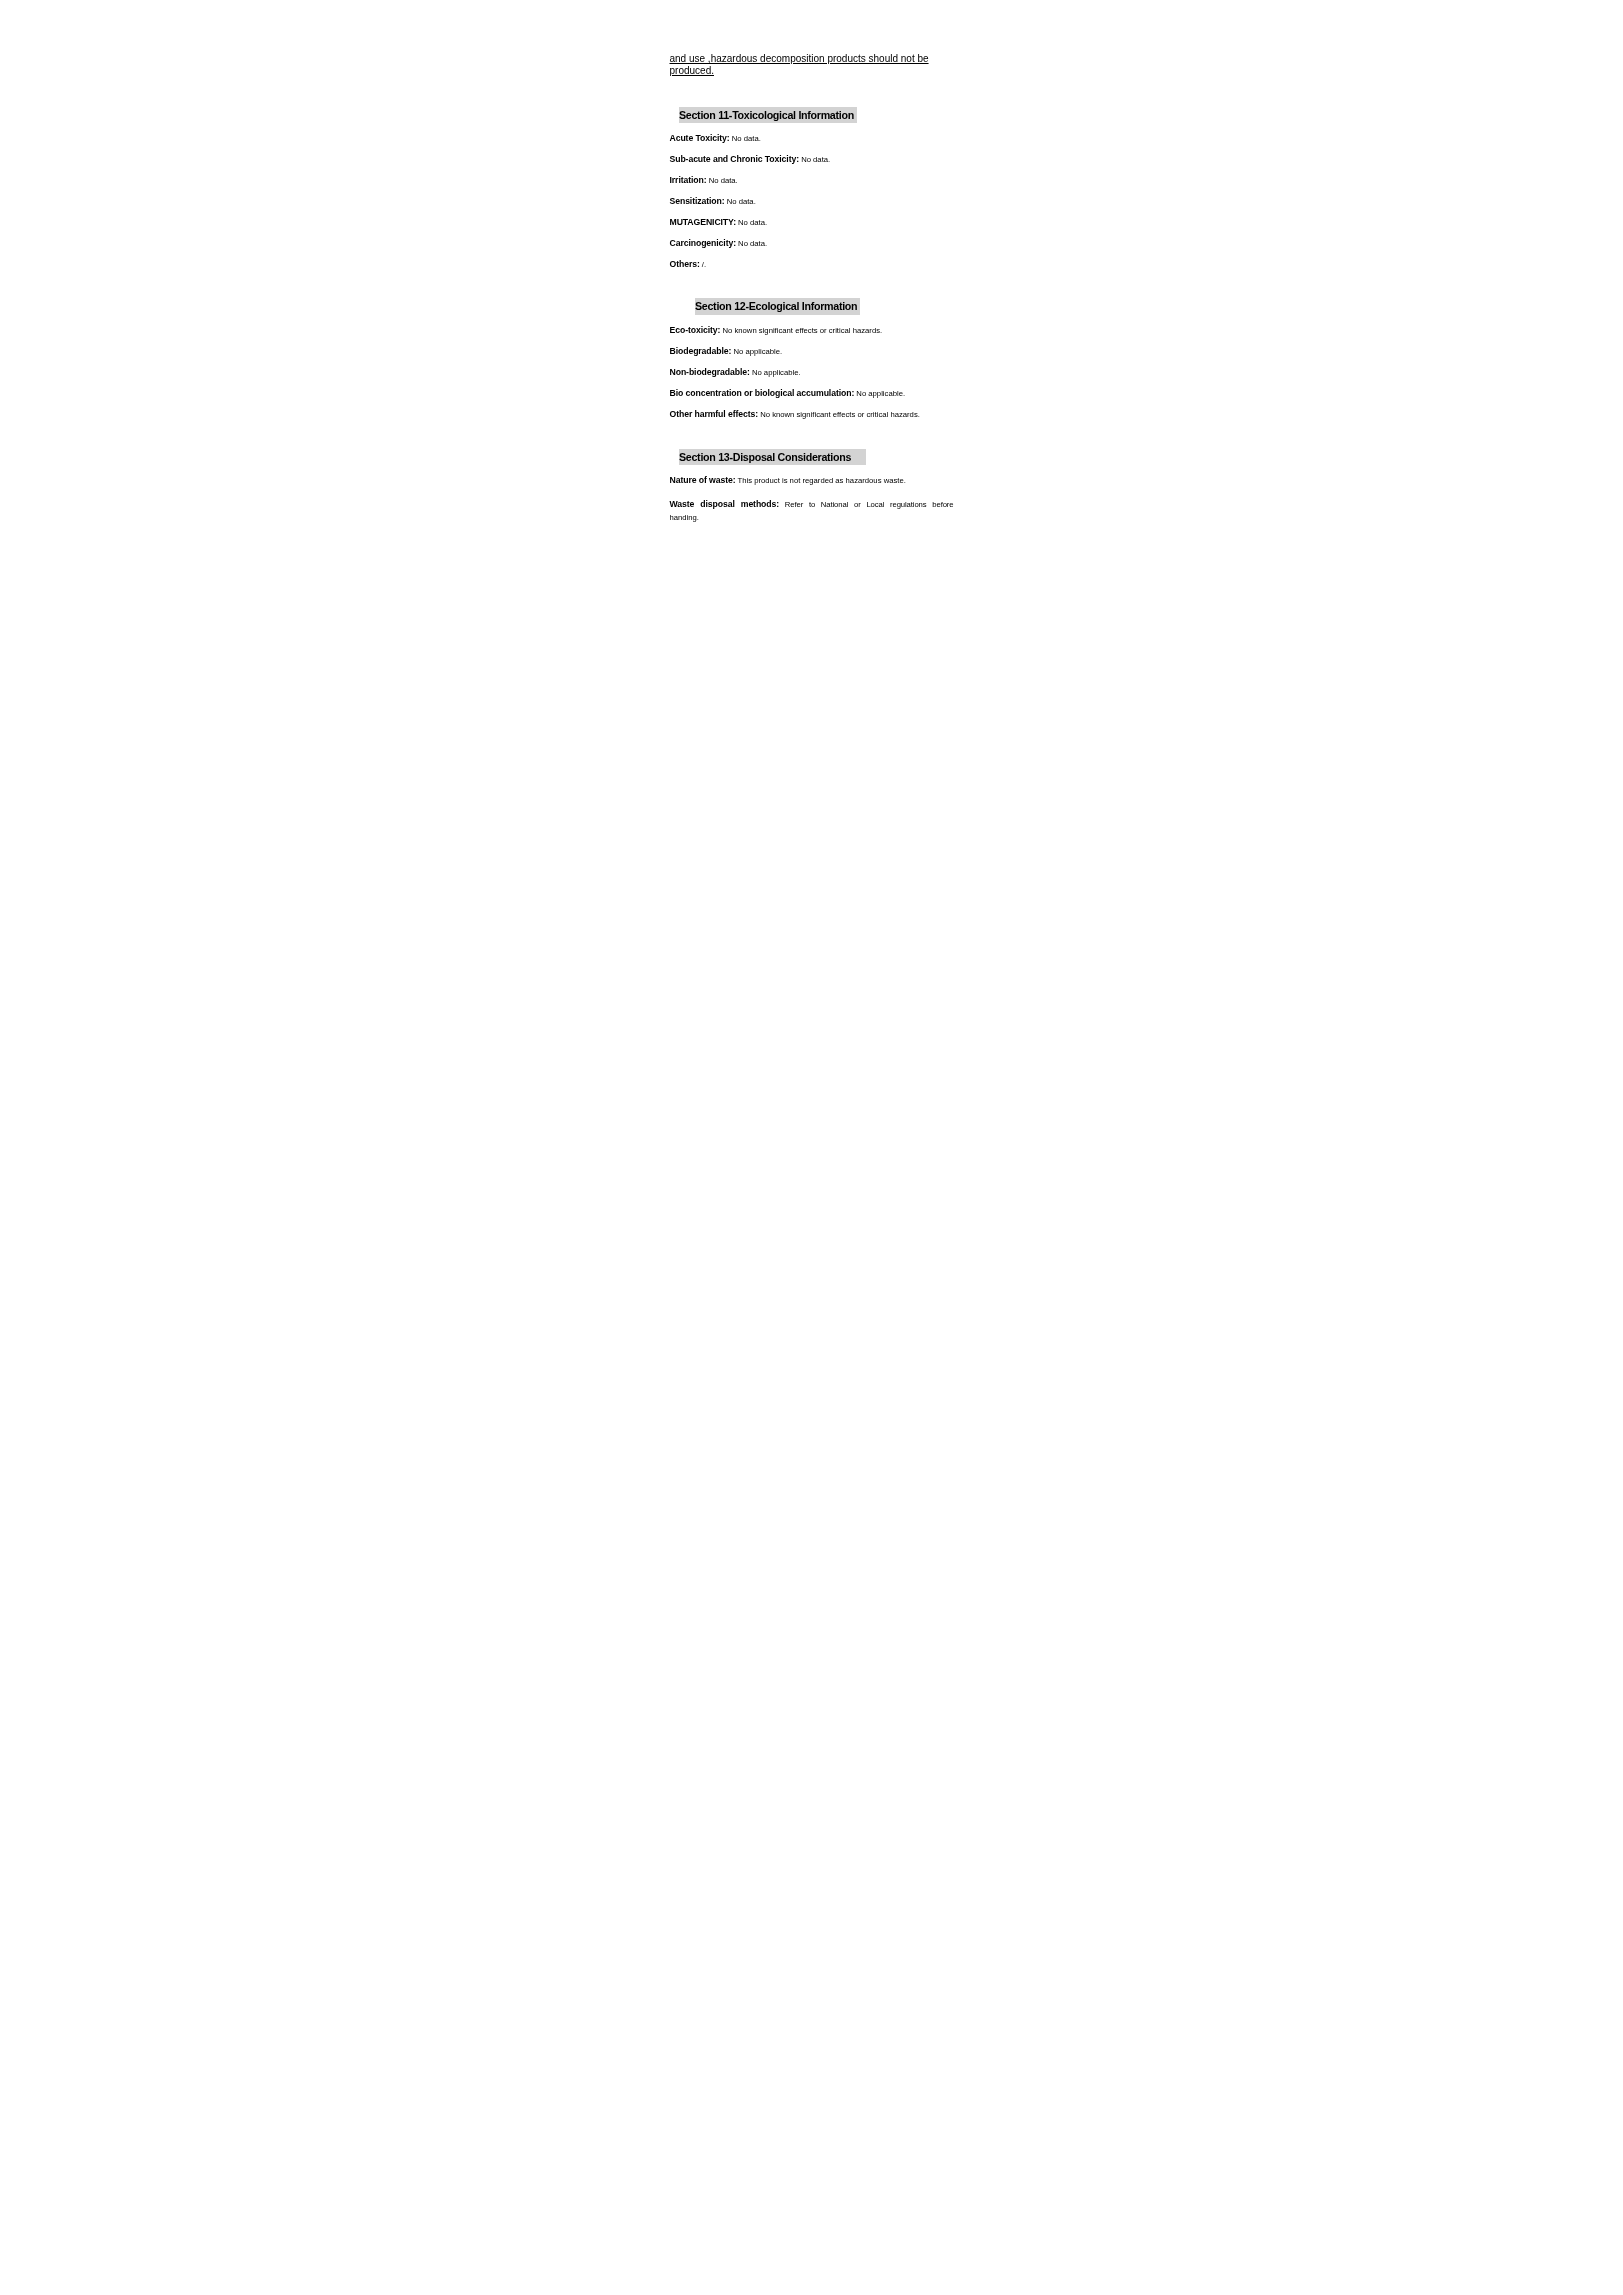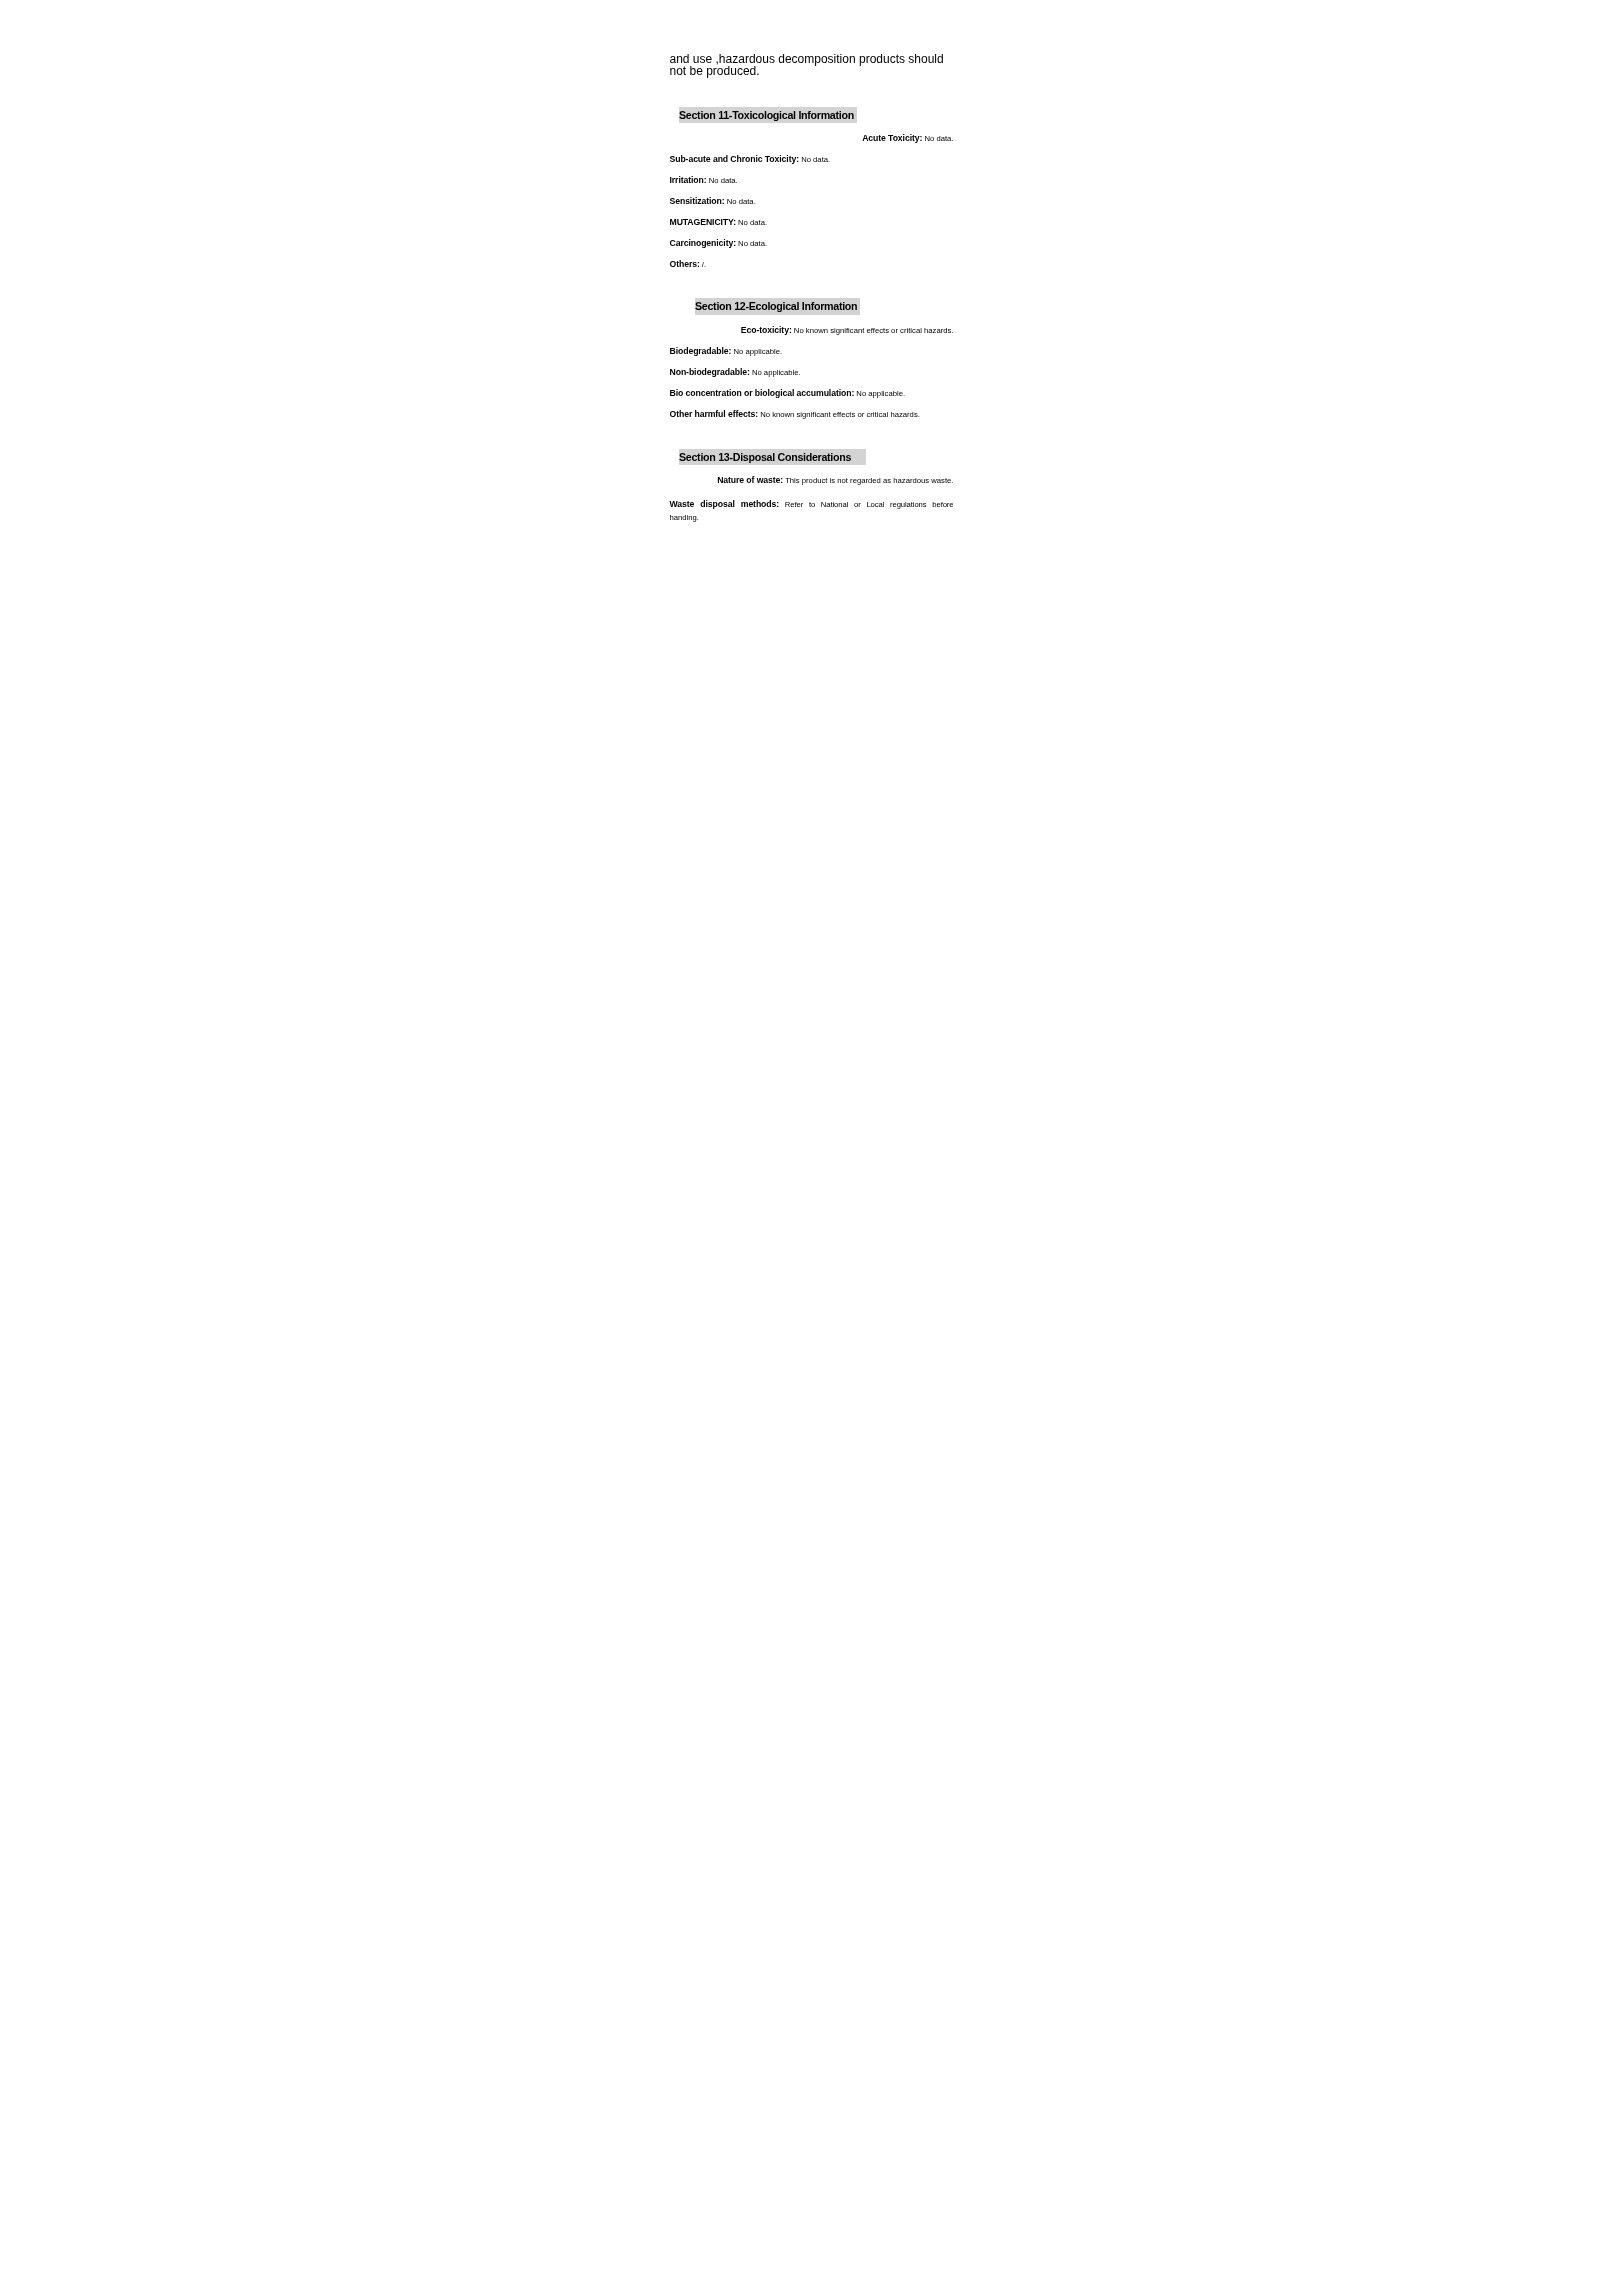--- a/index.html
+++ b/index.html
@@ -16,23 +16,24 @@
     width: 406px;
     height: 574px;
     margin: 0 auto;
     background: #ffffff;
     padding: 53px 61px 0 61px;
     box-sizing: border-box;
     overflow: hidden;
   }
   .intro {
     margin: 0;
-    font-size: 12px;
+    font-size: 10px;
     line-height: 12.3px;
     color: #000000;
+    text-decoration: underline;
   }
   .section-header {
     margin: 9px;
     font-size: 10.7px;
     font-weight: 700;
     line-height: 16.4px;
     letter-spacing: -0.3px;
   }
   .section-header .hl {
     background: #d3d3d3;
@@ -42,21 +43,21 @@
   #sec11-header { margin-top: 29px; }
   #sec12-header { margin-top: 27px; padding-left: 16px; }
   #sec13-header { margin-top: 28px; }
   #sec13-header .hl { padding-right: 15px; }
   .item {
     margin: 7.7px 0 0 0;
     font-size: 7.7px;
     line-height: 13.3px;
     white-space: nowrap;
   }
-  .item.first-item { margin-top: 8.2px; text-align: right; }
+  .item.first-item { margin-top: 8.2px; }
   .item .label {
     font-size: 8.7px;
     font-weight: 700;
     letter-spacing: -0.1px;
   }
   .item.justify {
     white-space: normal;
     text-align: justify;
     text-align-last: justify;
     letter-spacing: -0.1px;

